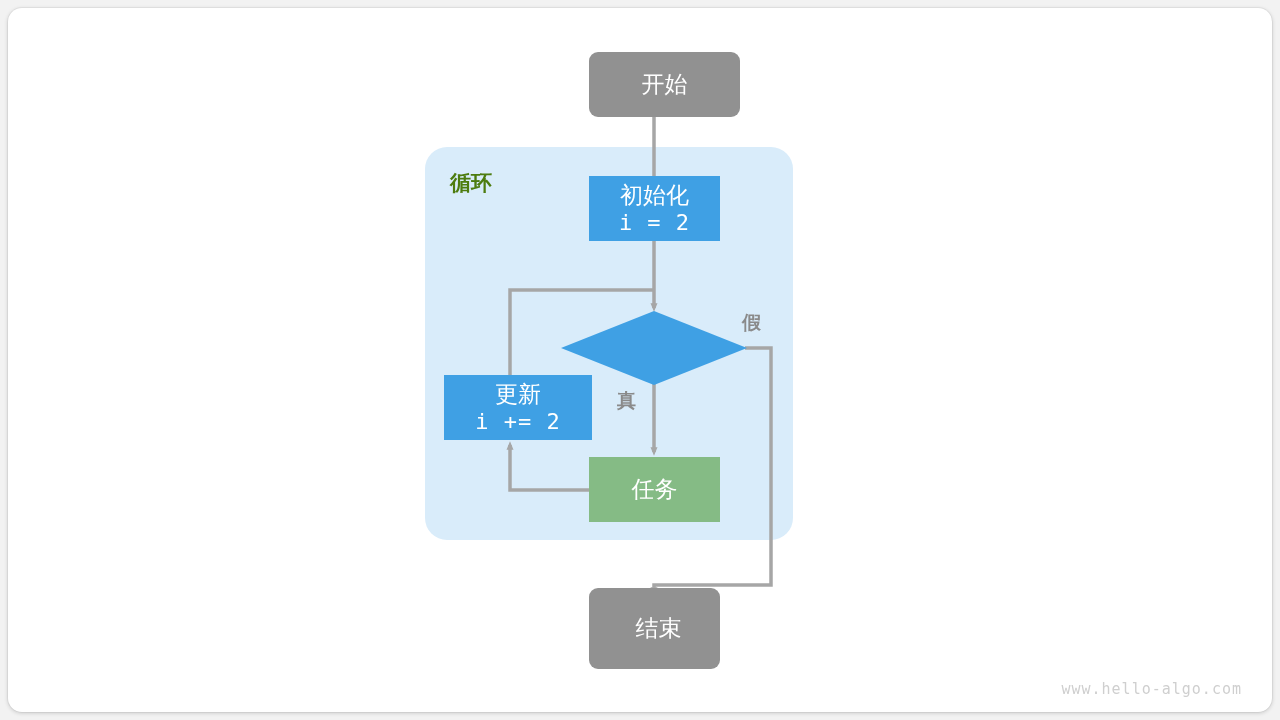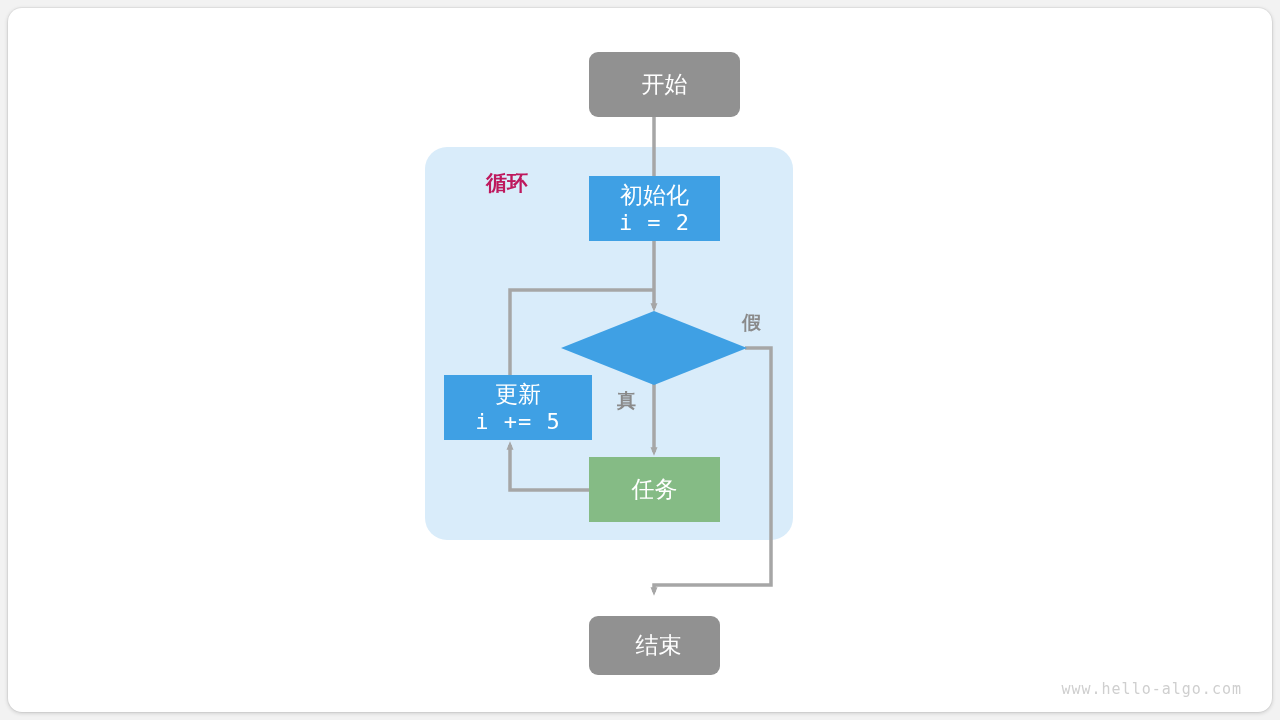--- a/index.html
+++ b/index.html
@@ -71,25 +71,24 @@
     align-items: center;
     justify-content: center;
     color: #ffffff;
     font-family: "DejaVu Sans Mono", monospace;
     font-size: 23px;
     letter-spacing: 2px;
     pointer-events: none;
   }
   .loop-title {
     position: absolute;
-    color: #be185d;
+    color: #4d7c0f;
     font-family: "Liberation Sans", sans-serif;
     font-size: 21px;
     font-weight: bold;
-    margin-left: 36px;
   }
   .edge-label {
     position: absolute;
     color: #8a8a8a;
     font-family: "Liberation Sans", sans-serif;
     font-size: 19px;
     font-weight: bold;
   }
   .watermark {
     position: absolute;
@@ -138,28 +137,28 @@
   </div>
 
   <div class="node process-blue" style="left:589px; top:176px; width:131px; height:65px;">
     <span class="zh">初始化</span>
     <span class="code">i = 2</span>
   </div>
 
 
   <div class="node process-blue" style="left:444px; top:375px; width:148px; height:65px;">
     <span class="zh">更新</span>
-    <span class="code">i += 5</span>
+    <span class="code">i += 2</span>
   </div>
 
   <div class="node process-green" style="left:589px; top:457px; width:131px; height:65px;">
     <span class="zh">任务</span>
   </div>
 
-  <div class="node terminal" style="left:589px; top:616px; width:131px; height:59px;padding-left:8px;">
+  <div class="node terminal" style="left:589px; top:588px; width:131px; height:81px;padding-left:8px;">
     <span class="zh">结束</span>
   </div>
 
   <div class="edge-label" style="left:617px; top:388px;">真</div>
 
   <div class="edge-label" style="left:742px; top:310px;">假</div>
 
   <div class="watermark">www.hello-algo.com</div>
 </div>
 

